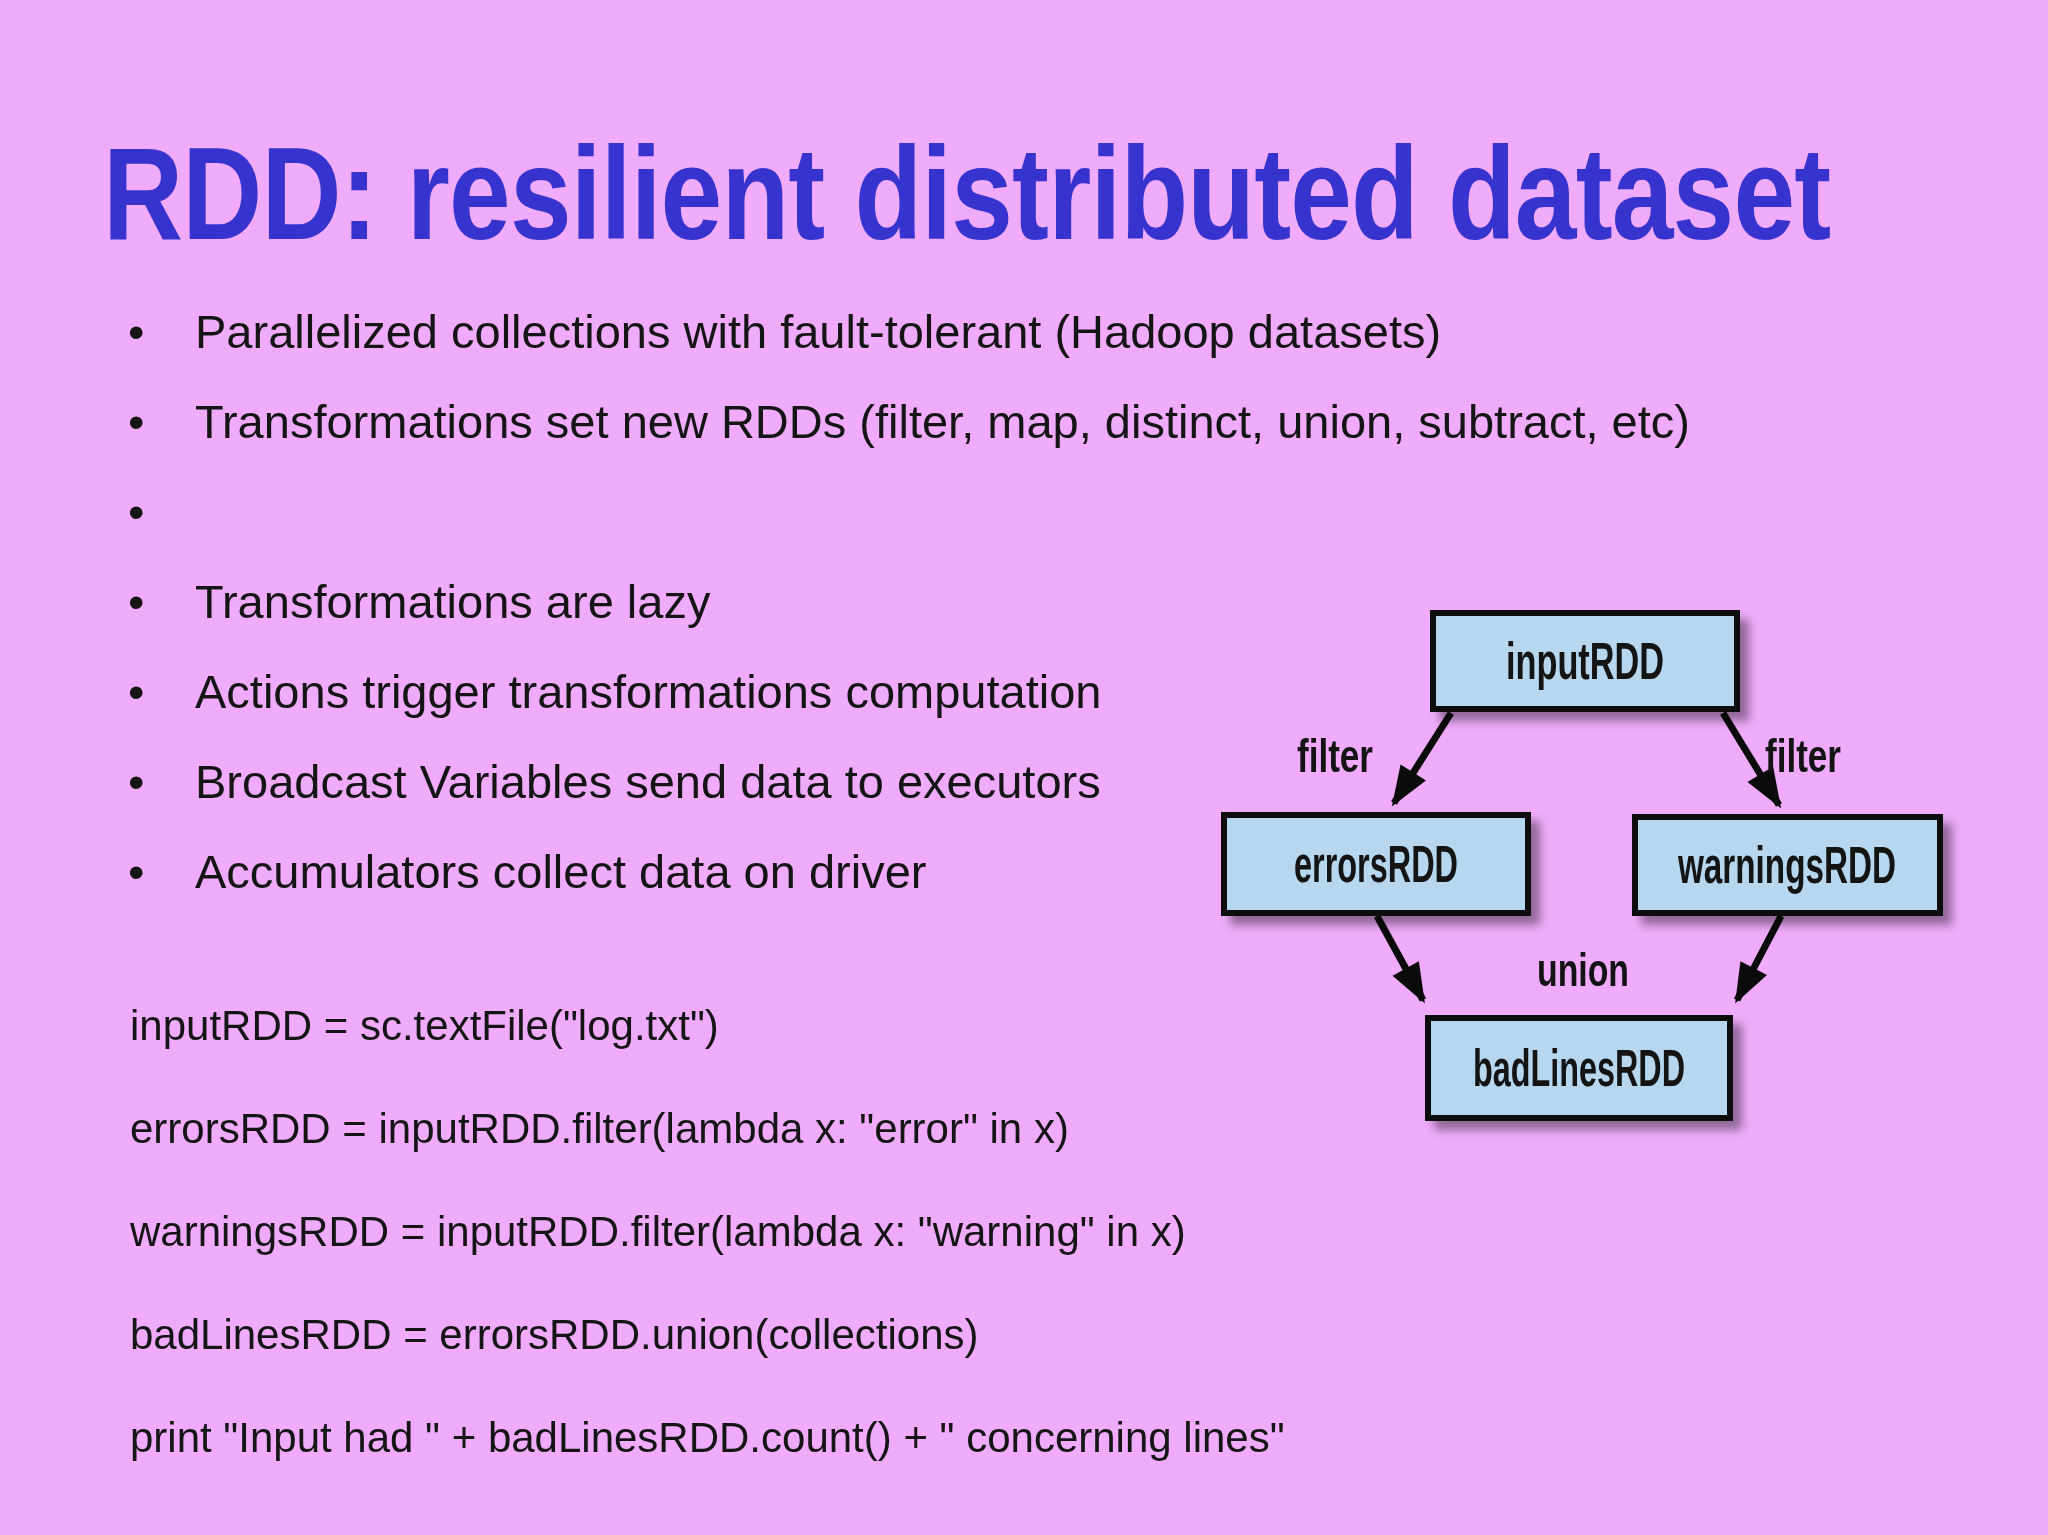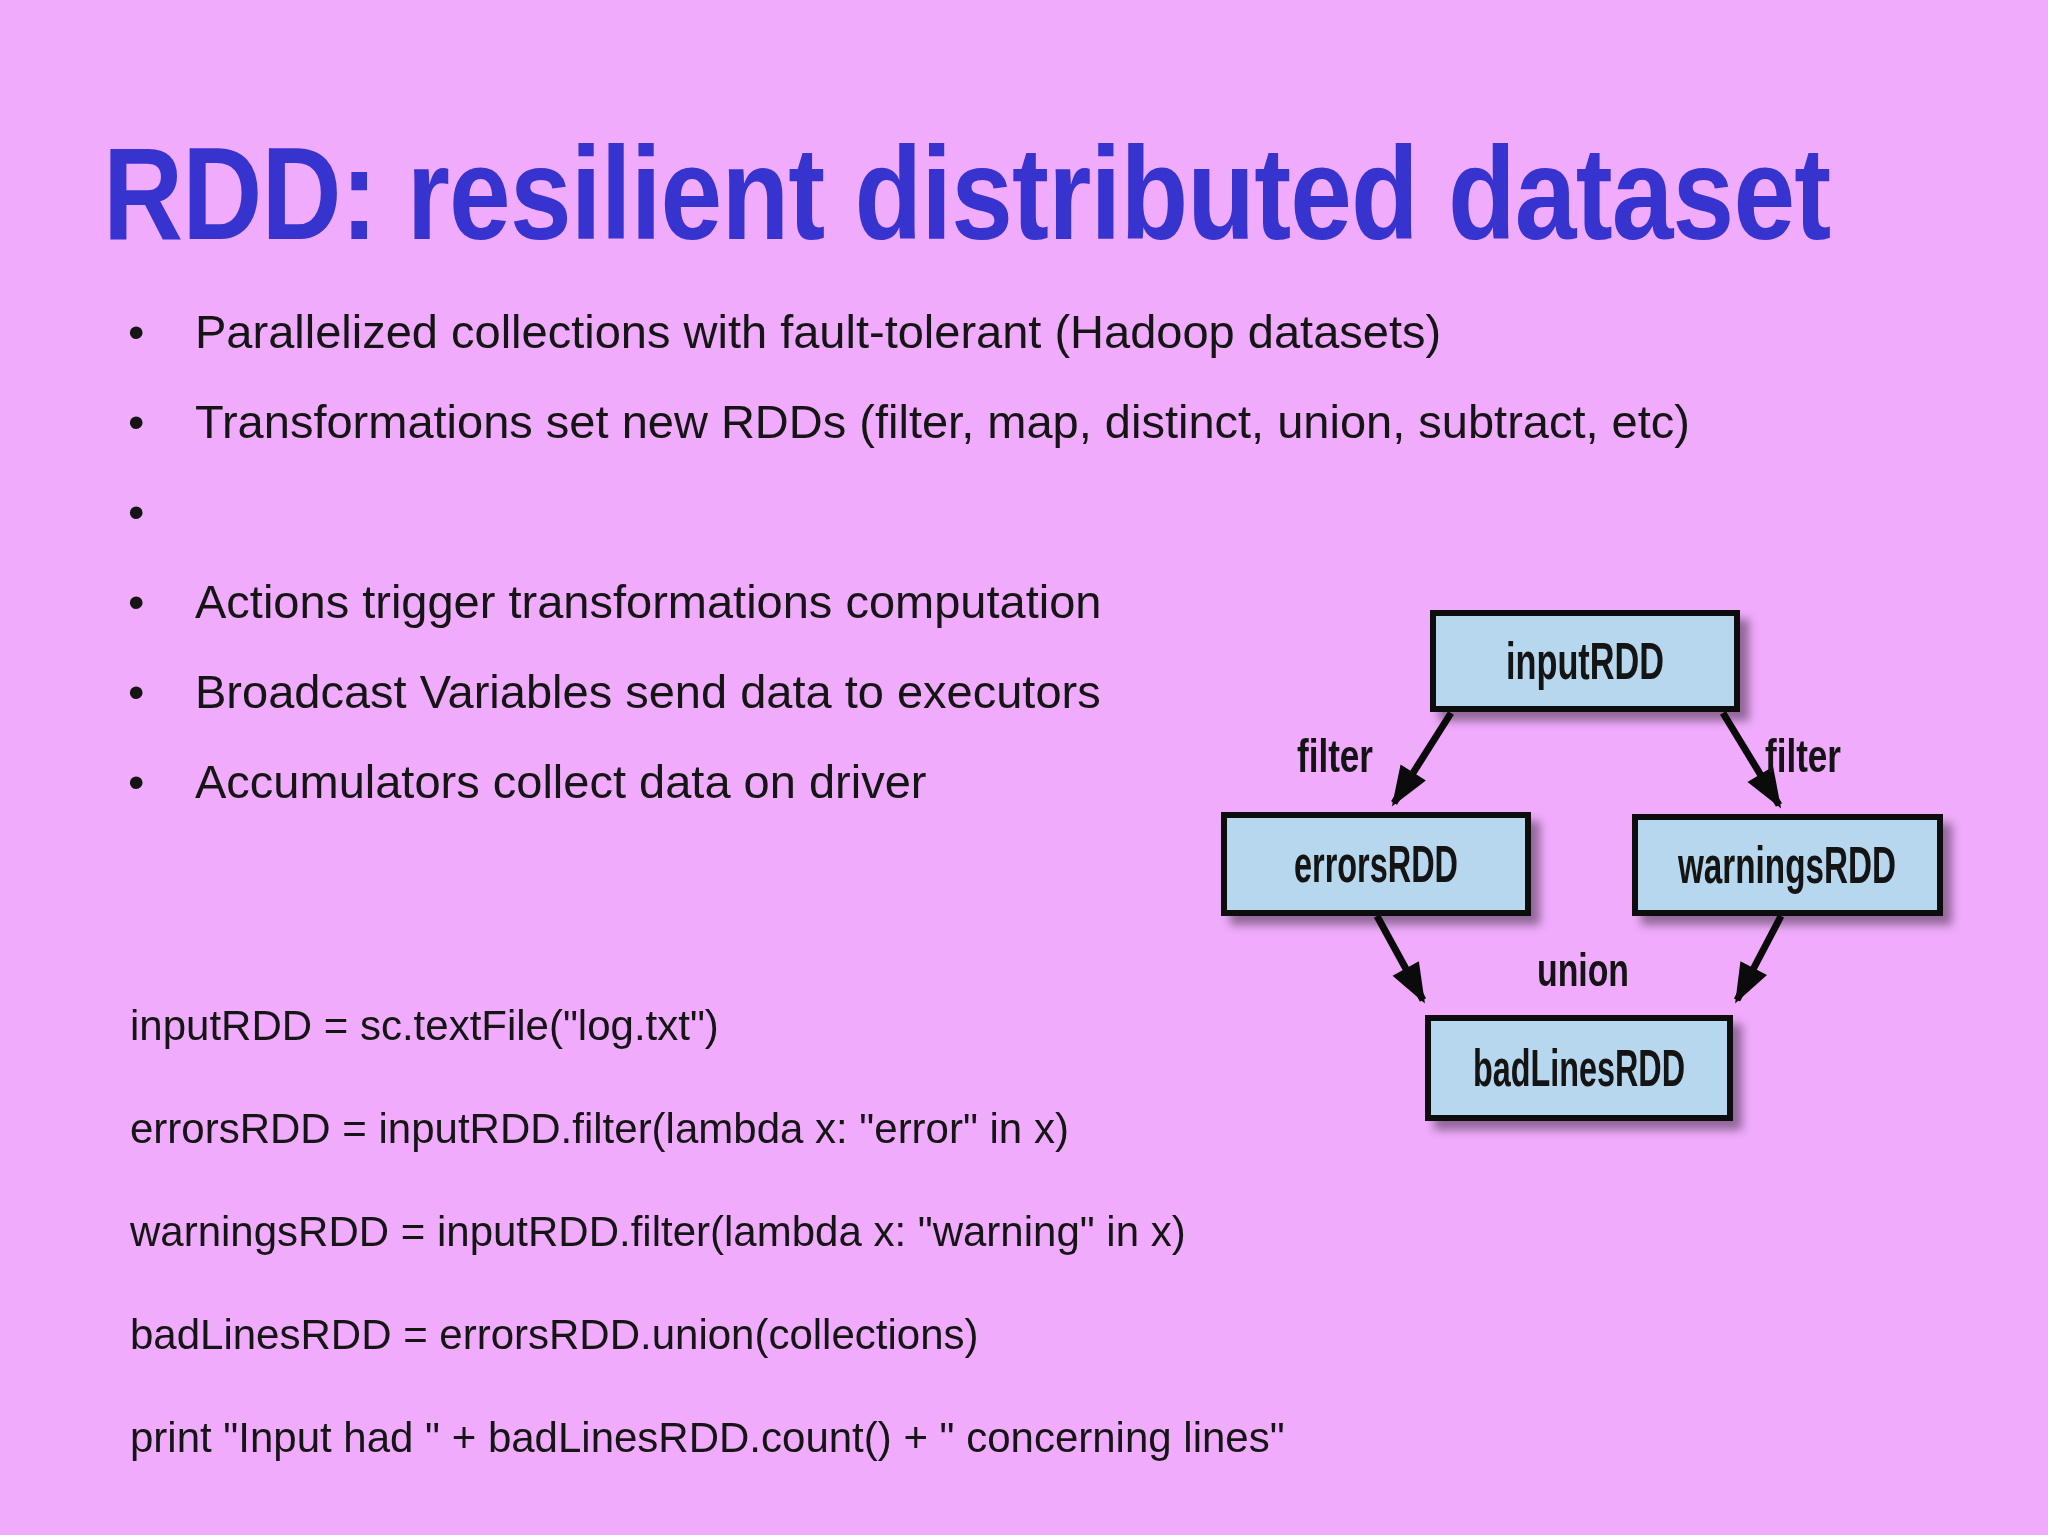--- a/index.html
+++ b/index.html
@@ -90,20 +90,24 @@
     </li>
     <li>
       <span class="marker"></span>
       <span class="btext"><b>Transformations</b><span> set new RDDs (filter, map, distinct, union, subtract, etc)</span></span>
     </li>
     <li>
       <span class="marker"></span>
     </li>
     <li>
       <span class="marker"></span>
+      <span class="btext"><b></b><span>Transformations are lazy</span></span>
+    </li>
+    <li>
+      <span class="marker"></span>
       <span class="btext"><b></b><span>Actions trigger transformations computation</span></span>
     </li>
     <li>
       <span class="marker"></span>
       <span class="btext"><b></b><span>Broadcast Variables send data to executors</span></span>
     </li>
     <li>
       <span class="marker"></span>
       <span class="btext"><b></b><span>Accumulators collect data on driver</span></span>
     </li>

